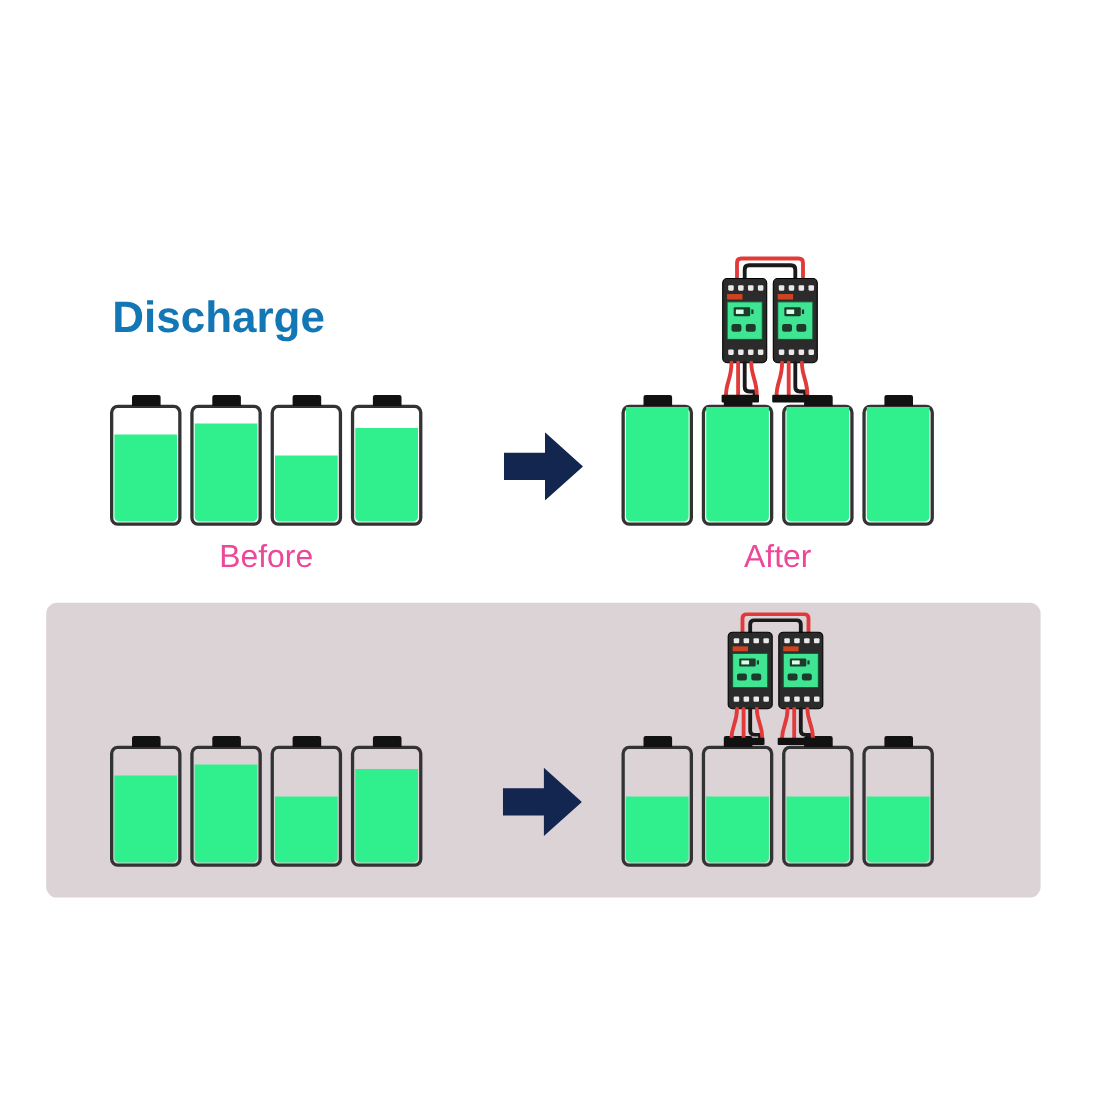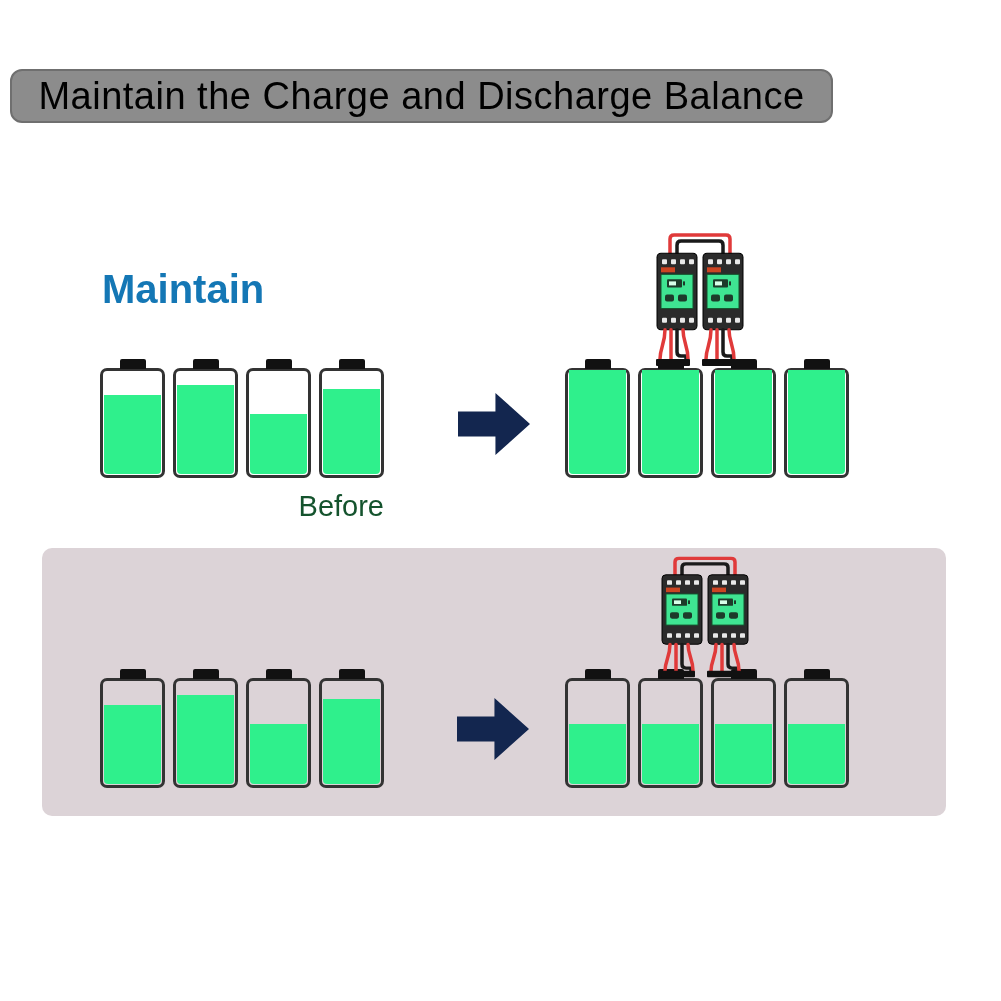--- a/index.html
+++ b/index.html
@@ -43,22 +43,22 @@
     position:absolute; top:-12px; left:50%; transform:translateX(-50%);
     width:26px; height:10px; background:var(--terminal-black); border-radius:2px 2px 0 0;
   }
   .fill {
     position:absolute; bottom:1px; left:1px; right:1px;
     background:var(--battery-green); border-radius:0 0 4px 4px;
   }
 
   
   .caption {
-    position:absolute; width:284px; text-align:right;
-    font-size:29px; color:#14532d;
+    position:absolute; width:284px; text-align:center;
+    font-size:29px; color:#ec4899;
   }
   .cap-before { left:100px; top:490px; }
   .cap-after  { left:565px; top:490px; }
 
   
   .arrow {
     position:absolute; width:72px; height:62px; background:var(--arrow-navy);
     clip-path:polygon(0 30%, 52% 30%, 52% 0, 100% 50%, 52% 100%, 52% 70%, 0 70%);
   }
   .arrow-charging { left:458px; top:393px; }
@@ -77,25 +77,22 @@
   .dev-screen { fill:var(--device-screen); stroke:#14532d; stroke-width:1; }
   .dev-dark   { fill:#1d3b2a; }
   .dev-seg    { fill:#d7ffe9; }
   .foot-bar   { fill:var(--terminal-black); }
 </style>
 </head>
 <body>
 
 <div id="canvas">
 
-  <div class="banner">
-    <span>Maintain the Charge and Discharge Balance</span>
-  </div>
-
-  <div class="section-label lbl-charging">Maintain</div>
+
+  <div class="section-label lbl-charging">Discharge</div>
 
   <div class="battery-group grp-chg-before">
       <div class="battery">
         <div class="terminal"></div>
         <div class="fill" style="height: 76%;"></div>
       </div>
       <div class="battery">
         <div class="terminal"></div>
         <div class="fill" style="height: 86%;"></div>
       </div>
@@ -125,20 +122,21 @@
       <div class="battery">
         <div class="terminal"></div>
         <div class="fill" style="height: 100%;"></div>
       </div>
       <div class="battery">
         <div class="terminal"></div>
         <div class="fill" style="height: 100%;"></div>
       </div>
     </div>
 
+  <div class="caption cap-after">After</div>
 
   <svg class="assembly asm-charging" viewBox="0 0 120 140" preserveAspectRatio="none">
     <g>
   <path class="wire-red" d="M30 30 L30 12 Q30 8 34 8 L86 8 Q90 8 90 12 L90 30"></path>
   <path class="wire-black" d="M37 30 L37 18 Q37 14 41 14 L79 14 Q83 14 83 18 L83 30"></path>
 
   <g transform="translate(17,26)">
     <rect class="dev-body" x="0" y="0" width="40" height="76" rx="4"></rect>
     <rect class="dev-dot" x="5" y="6" width="5" height="5" rx="1"></rect>
     <rect class="dev-dot" x="14" y="6" width="5" height="5" rx="1"></rect>

